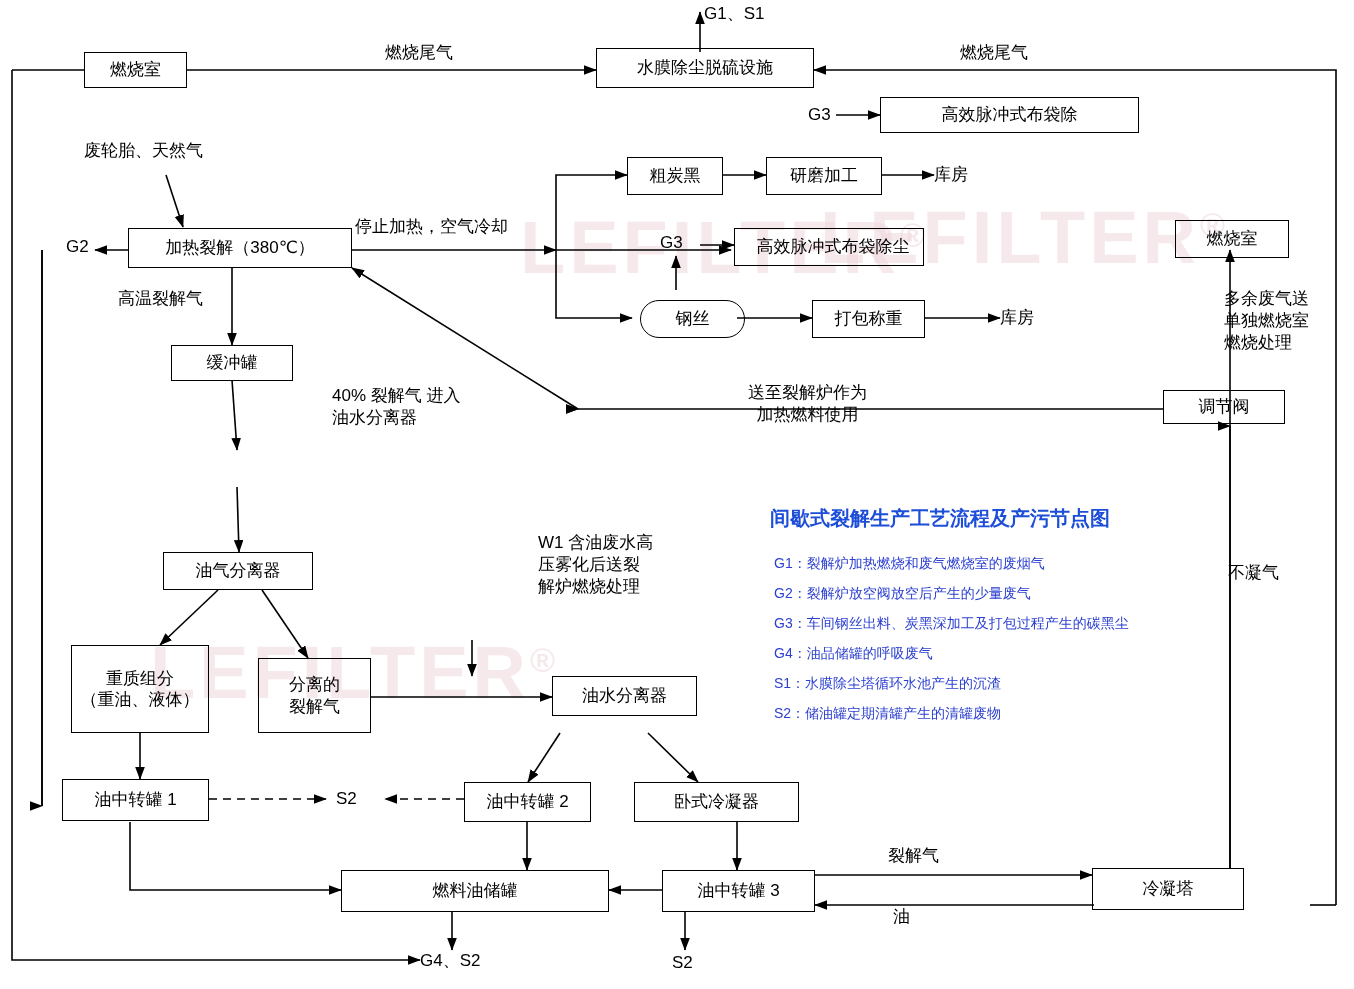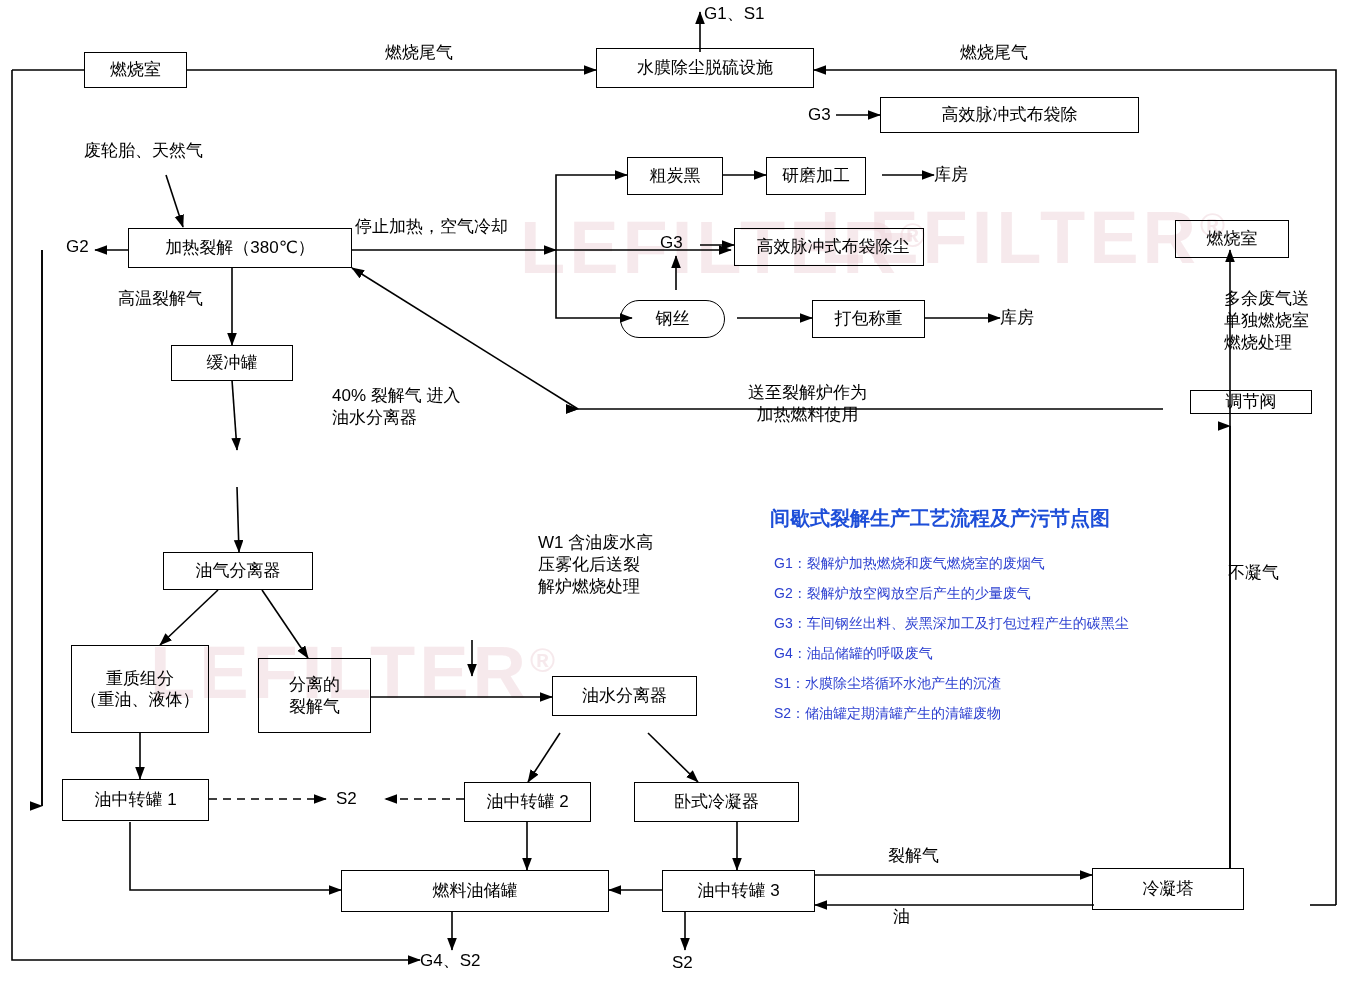--- a/index.html
+++ b/index.html
@@ -125,32 +125,32 @@
       <path d="M1230,868 L1230,426"></path>
       <path d="M1163,409 L1163,409"></path>
       <path d="M42,960 L42,960"></path>
     </g>
   </svg>
 
   <div class="box" style="left:84px;top:52px;width:103px;height:36px;">燃烧室</div>
   <div class="box" style="left:596px;top:48px;width:218px;height:40px;">水膜除尘脱硫设施</div>
   <div class="box" style="left:880px;top:97px;width:259px;height:36px;">高效脉冲式布袋除</div>
   <div class="box" style="left:627px;top:157px;width:96px;height:38px;">粗炭黑</div>
-  <div class="box" style="left:766px;top:157px;width:100px;height:38px;">研磨加工</div>
+  <div class="box" style="left:766px;top:157px;width:116px;height:38px;">研磨加工</div>
   <div class="lbl" style="left:934px;top:164px;">库房</div>
   <div class="box" style="left:734px;top:228px;width:190px;height:38px;padding-left:8px;">高效脉冲式布袋除尘</div>
-  <div class="box" style="left:620px;top:300px;width:105px;height:38px;border-radius:19px;">钢丝</div>
+  <div class="box" style="left:640px;top:300px;width:105px;height:38px;border-radius:19px;">钢丝</div>
   <div class="box" style="left:812px;top:300px;width:113px;height:38px;">打包称重</div>
   <div class="lbl" style="left:1000px;top:307px;">库房</div>
 
   <div class="box" style="left:128px;top:228px;width:224px;height:40px;">加热裂解（380℃）</div>
   <div class="box" style="left:1175px;top:220px;width:114px;height:38px;">燃烧室</div>
 
   <div class="box" style="left:171px;top:345px;width:122px;height:36px;">缓冲罐</div>
-  <div class="box" style="left:1163px;top:390px;width:122px;height:24px;margin-left:27px;">调节阀</div>
+  <div class="box" style="left:1163px;top:390px;width:122px;height:34px;">调节阀</div>
   <div class="box" style="left:163px;top:552px;width:150px;height:38px;">油气分离器</div>
 
   <div class="box" style="left:71px;top:645px;width:138px;height:88px;white-space:pre;">重质组分
 （重油、液体）</div>
   <div class="box" style="left:258px;top:658px;width:113px;height:75px;white-space:pre;">分离的
 裂解气</div>
   <div class="box" style="left:552px;top:676px;width:145px;height:40px;">油水分离器</div>
 
   <div class="box" style="left:62px;top:779px;width:147px;height:42px;">油中转罐 1</div>
   <div class="box" style="left:464px;top:782px;width:127px;height:40px;">油中转罐 2</div>

